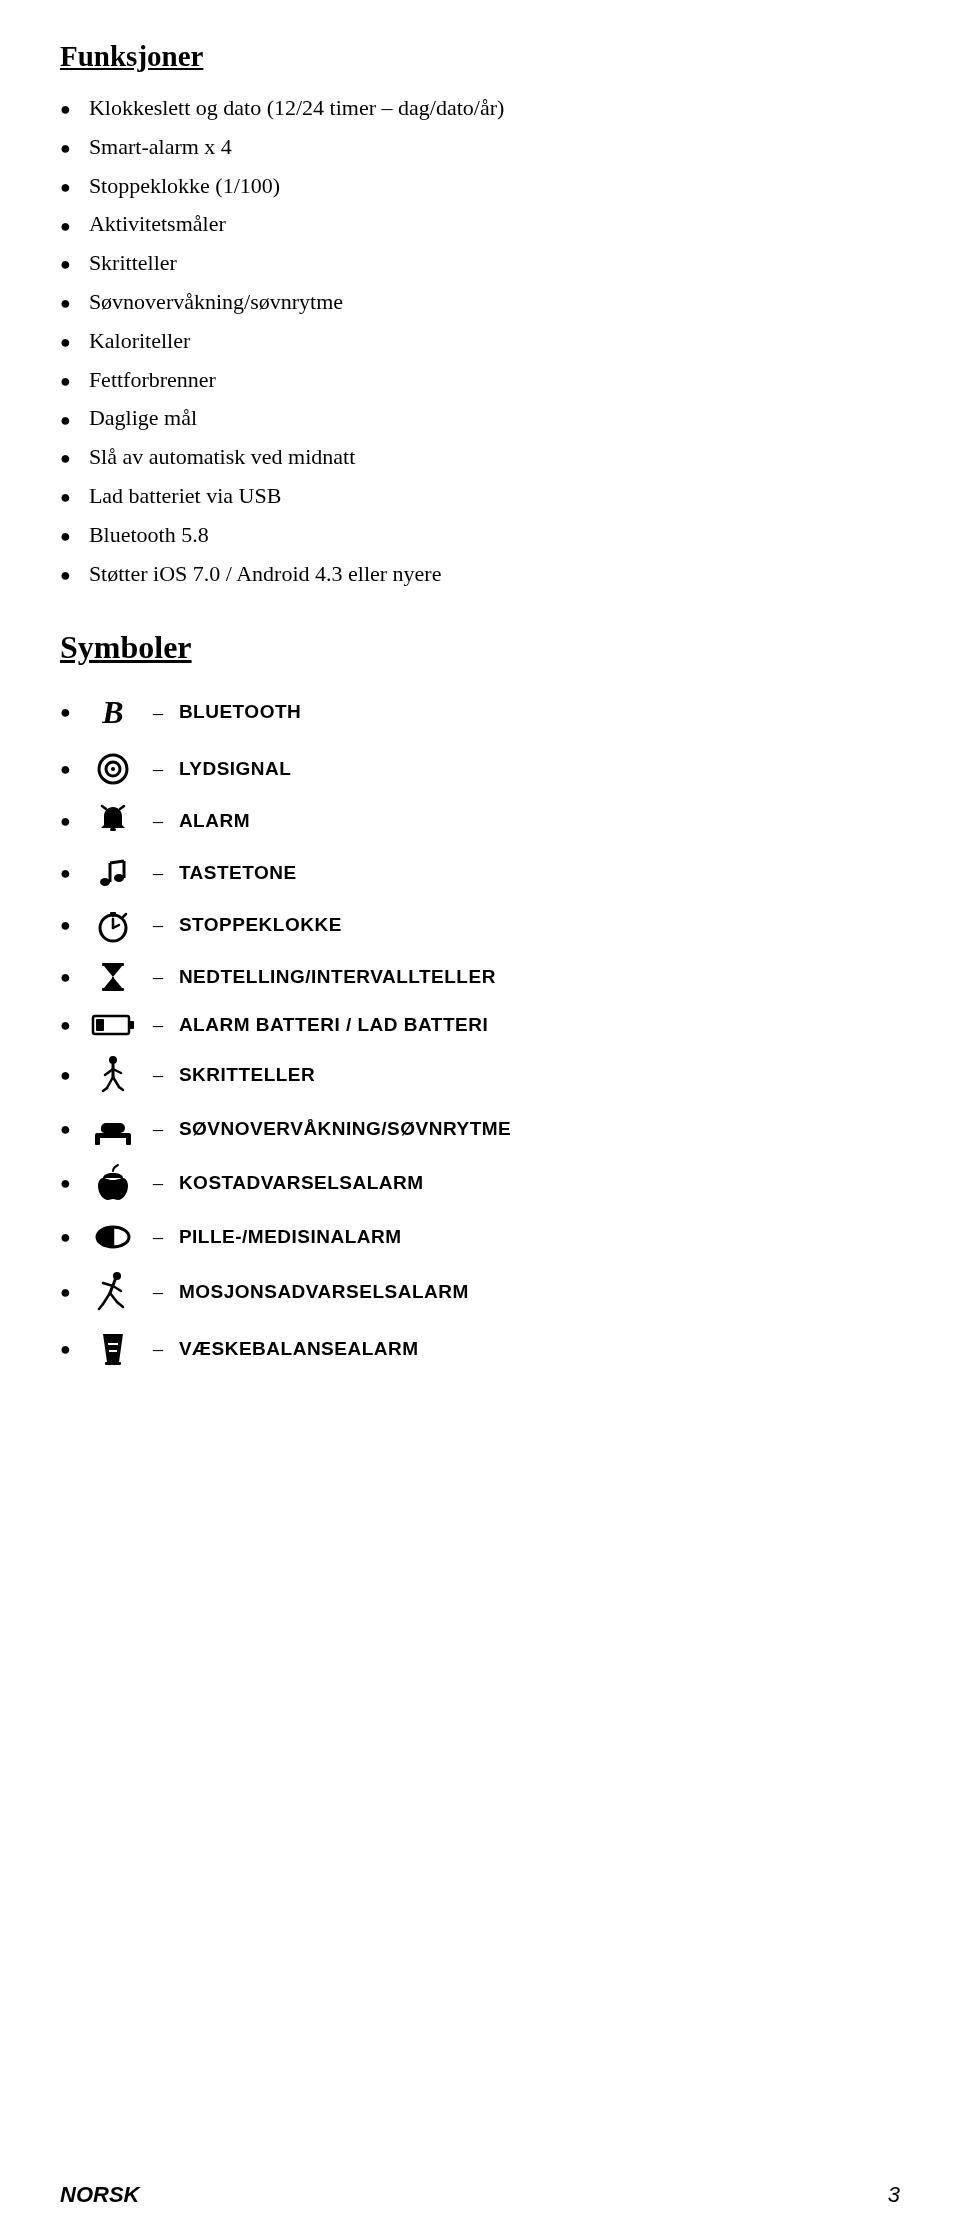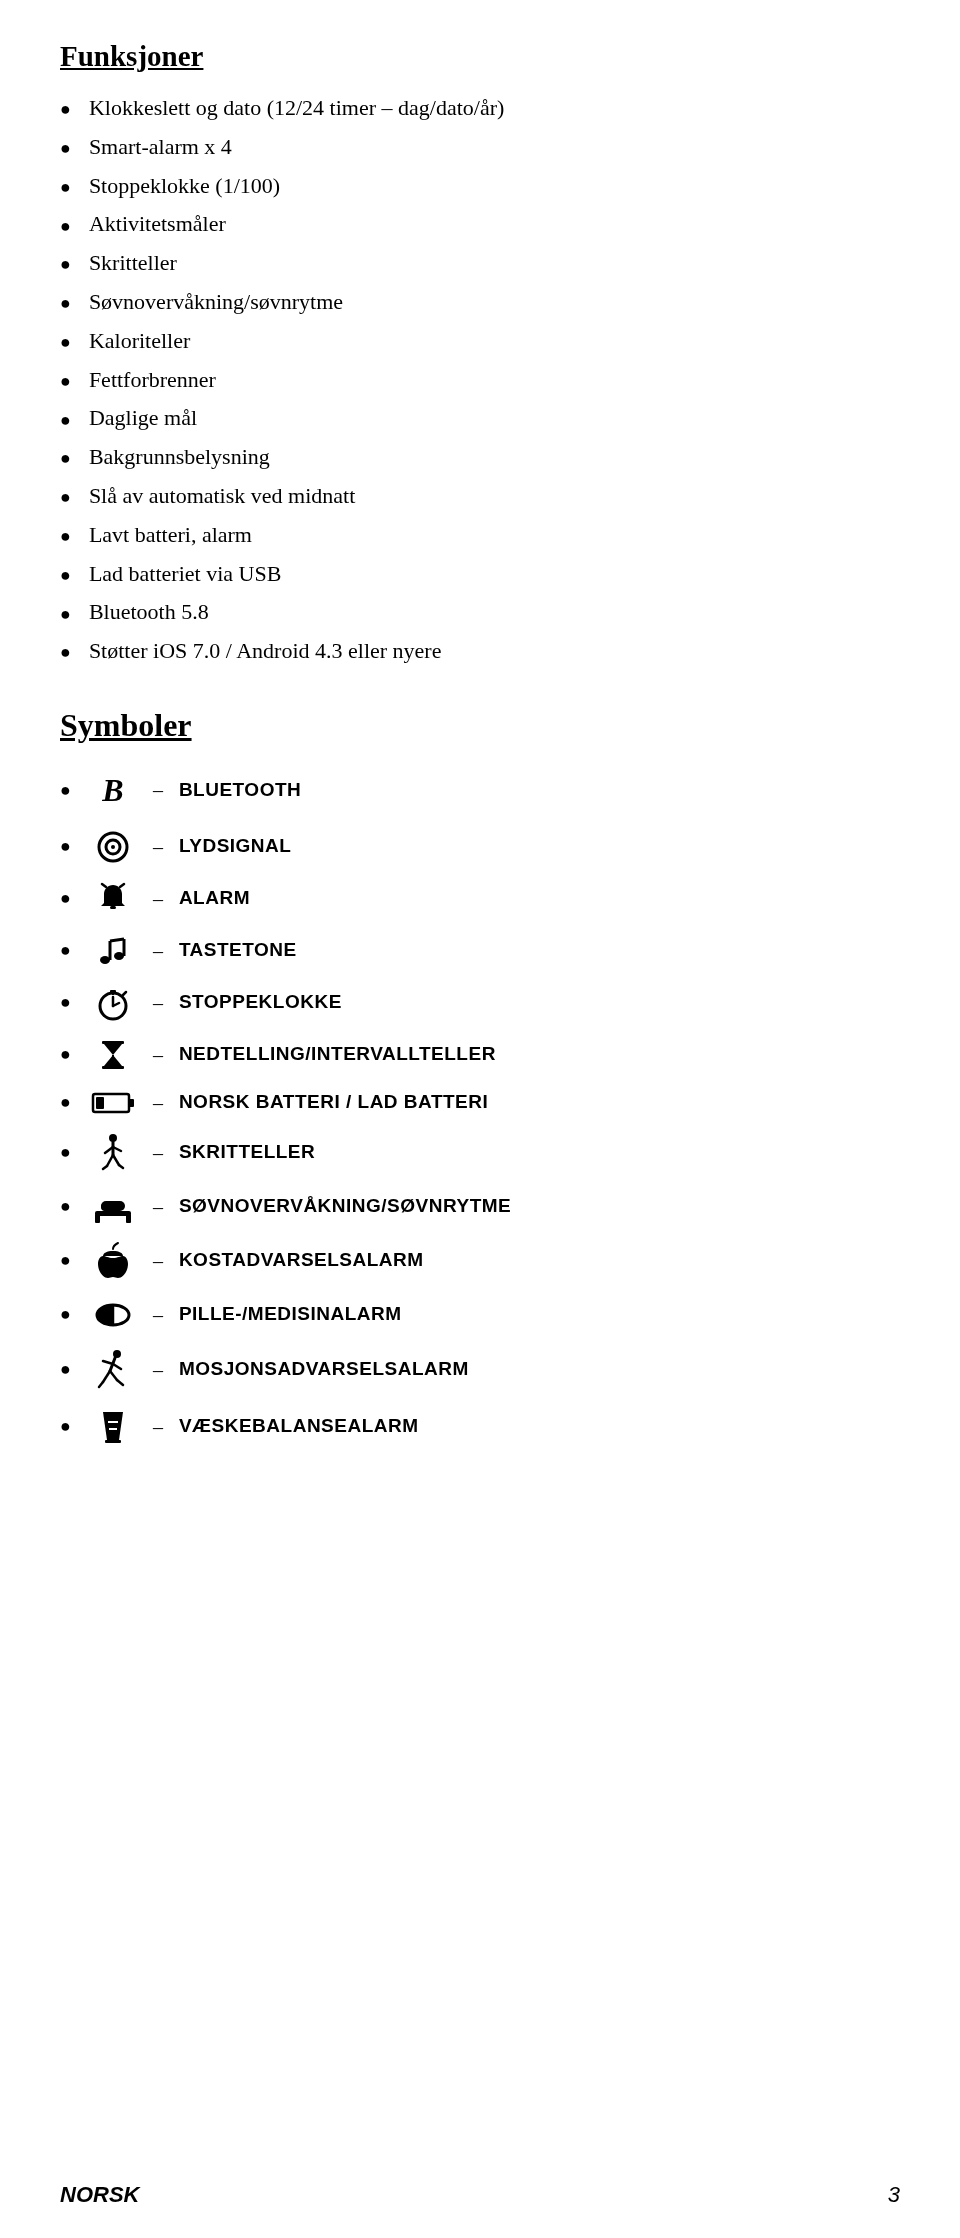--- a/index.html
+++ b/index.html
@@ -146,27 +146,21 @@
     <li>
       <span>Kaloriteller</span>
     </li>
     <li>
       <span>Fettforbrenner</span>
     </li>
     <li>
       <span>Daglige mål</span>
     </li>
     <li>
-      <span>Bakgrunnsbelysning</span>
-    </li>
-    <li>
       <span>Slå av automatisk ved midnatt</span>
-    </li>
-    <li>
-      <span>Lavt batteri, alarm</span>
     </li>
     <li>
       <span>Lad batteriet via USB</span>
     </li>
     <li>
       <span>Bluetooth 5.8</span>
     </li>
     <li>
       <span>Støtter iOS 7.0 / Android 4.3 eller nyere</span>
     </li>
@@ -256,21 +250,21 @@
 
     <li>
       <span class="sym-icon">
         <svg width="44" height="28" viewBox="0 0 44 28">
           <rect x="2" y="5" width="36" height="18" rx="2" fill="none" stroke="black" stroke-width="2.5"></rect>
           <rect x="38" y="10" width="5" height="8" rx="1" fill="black"></rect>
           <rect x="5" y="8" width="8" height="12" rx="1" fill="black"></rect>
         </svg>
       </span>
       <span class="sym-dash">–</span>
-      <span class="sym-label">NORSK BATTERI / LAD BATTERI</span>
+      <span class="sym-label">ALARM BATTERI / LAD BATTERI</span>
     </li>
 
     <li>
       <span class="sym-icon">
         <svg width="36" height="40" viewBox="0 0 36 40">
 
           <circle cx="18" cy="5" r="4" fill="black"></circle>
 
           <line x1="18" y1="9" x2="18" y2="22" stroke="black" stroke-width="3" stroke-linecap="round"></line>
 

